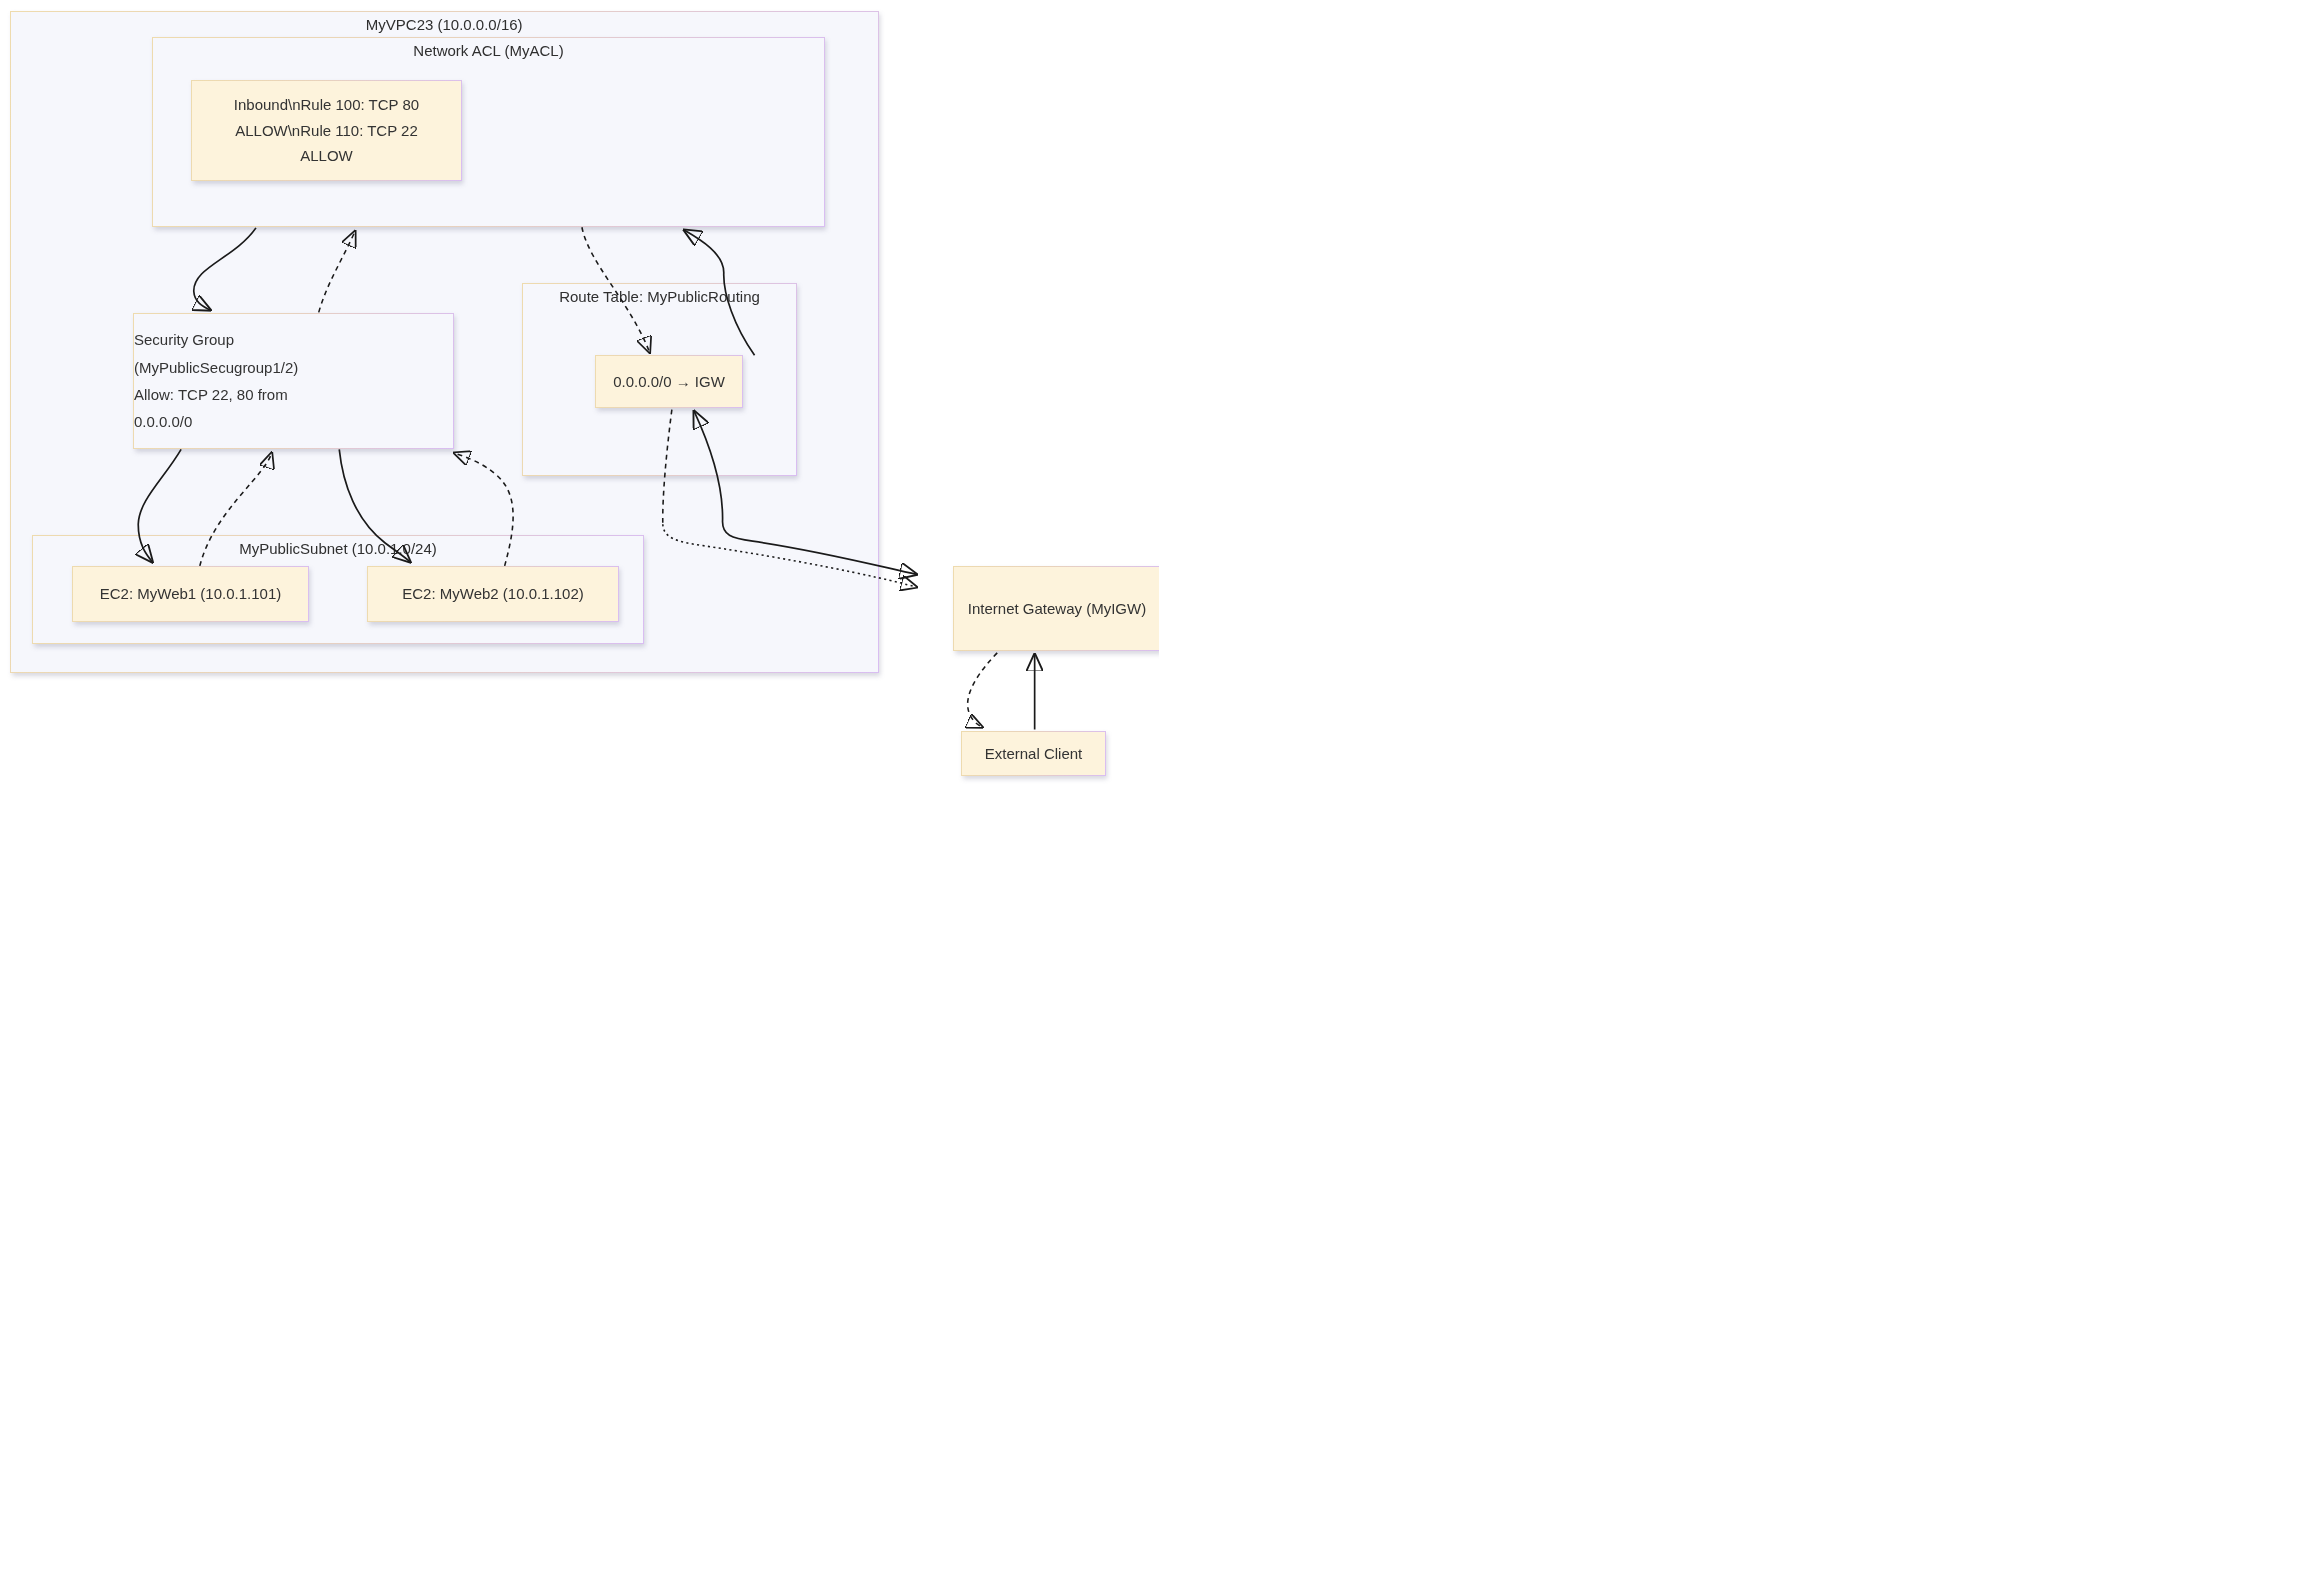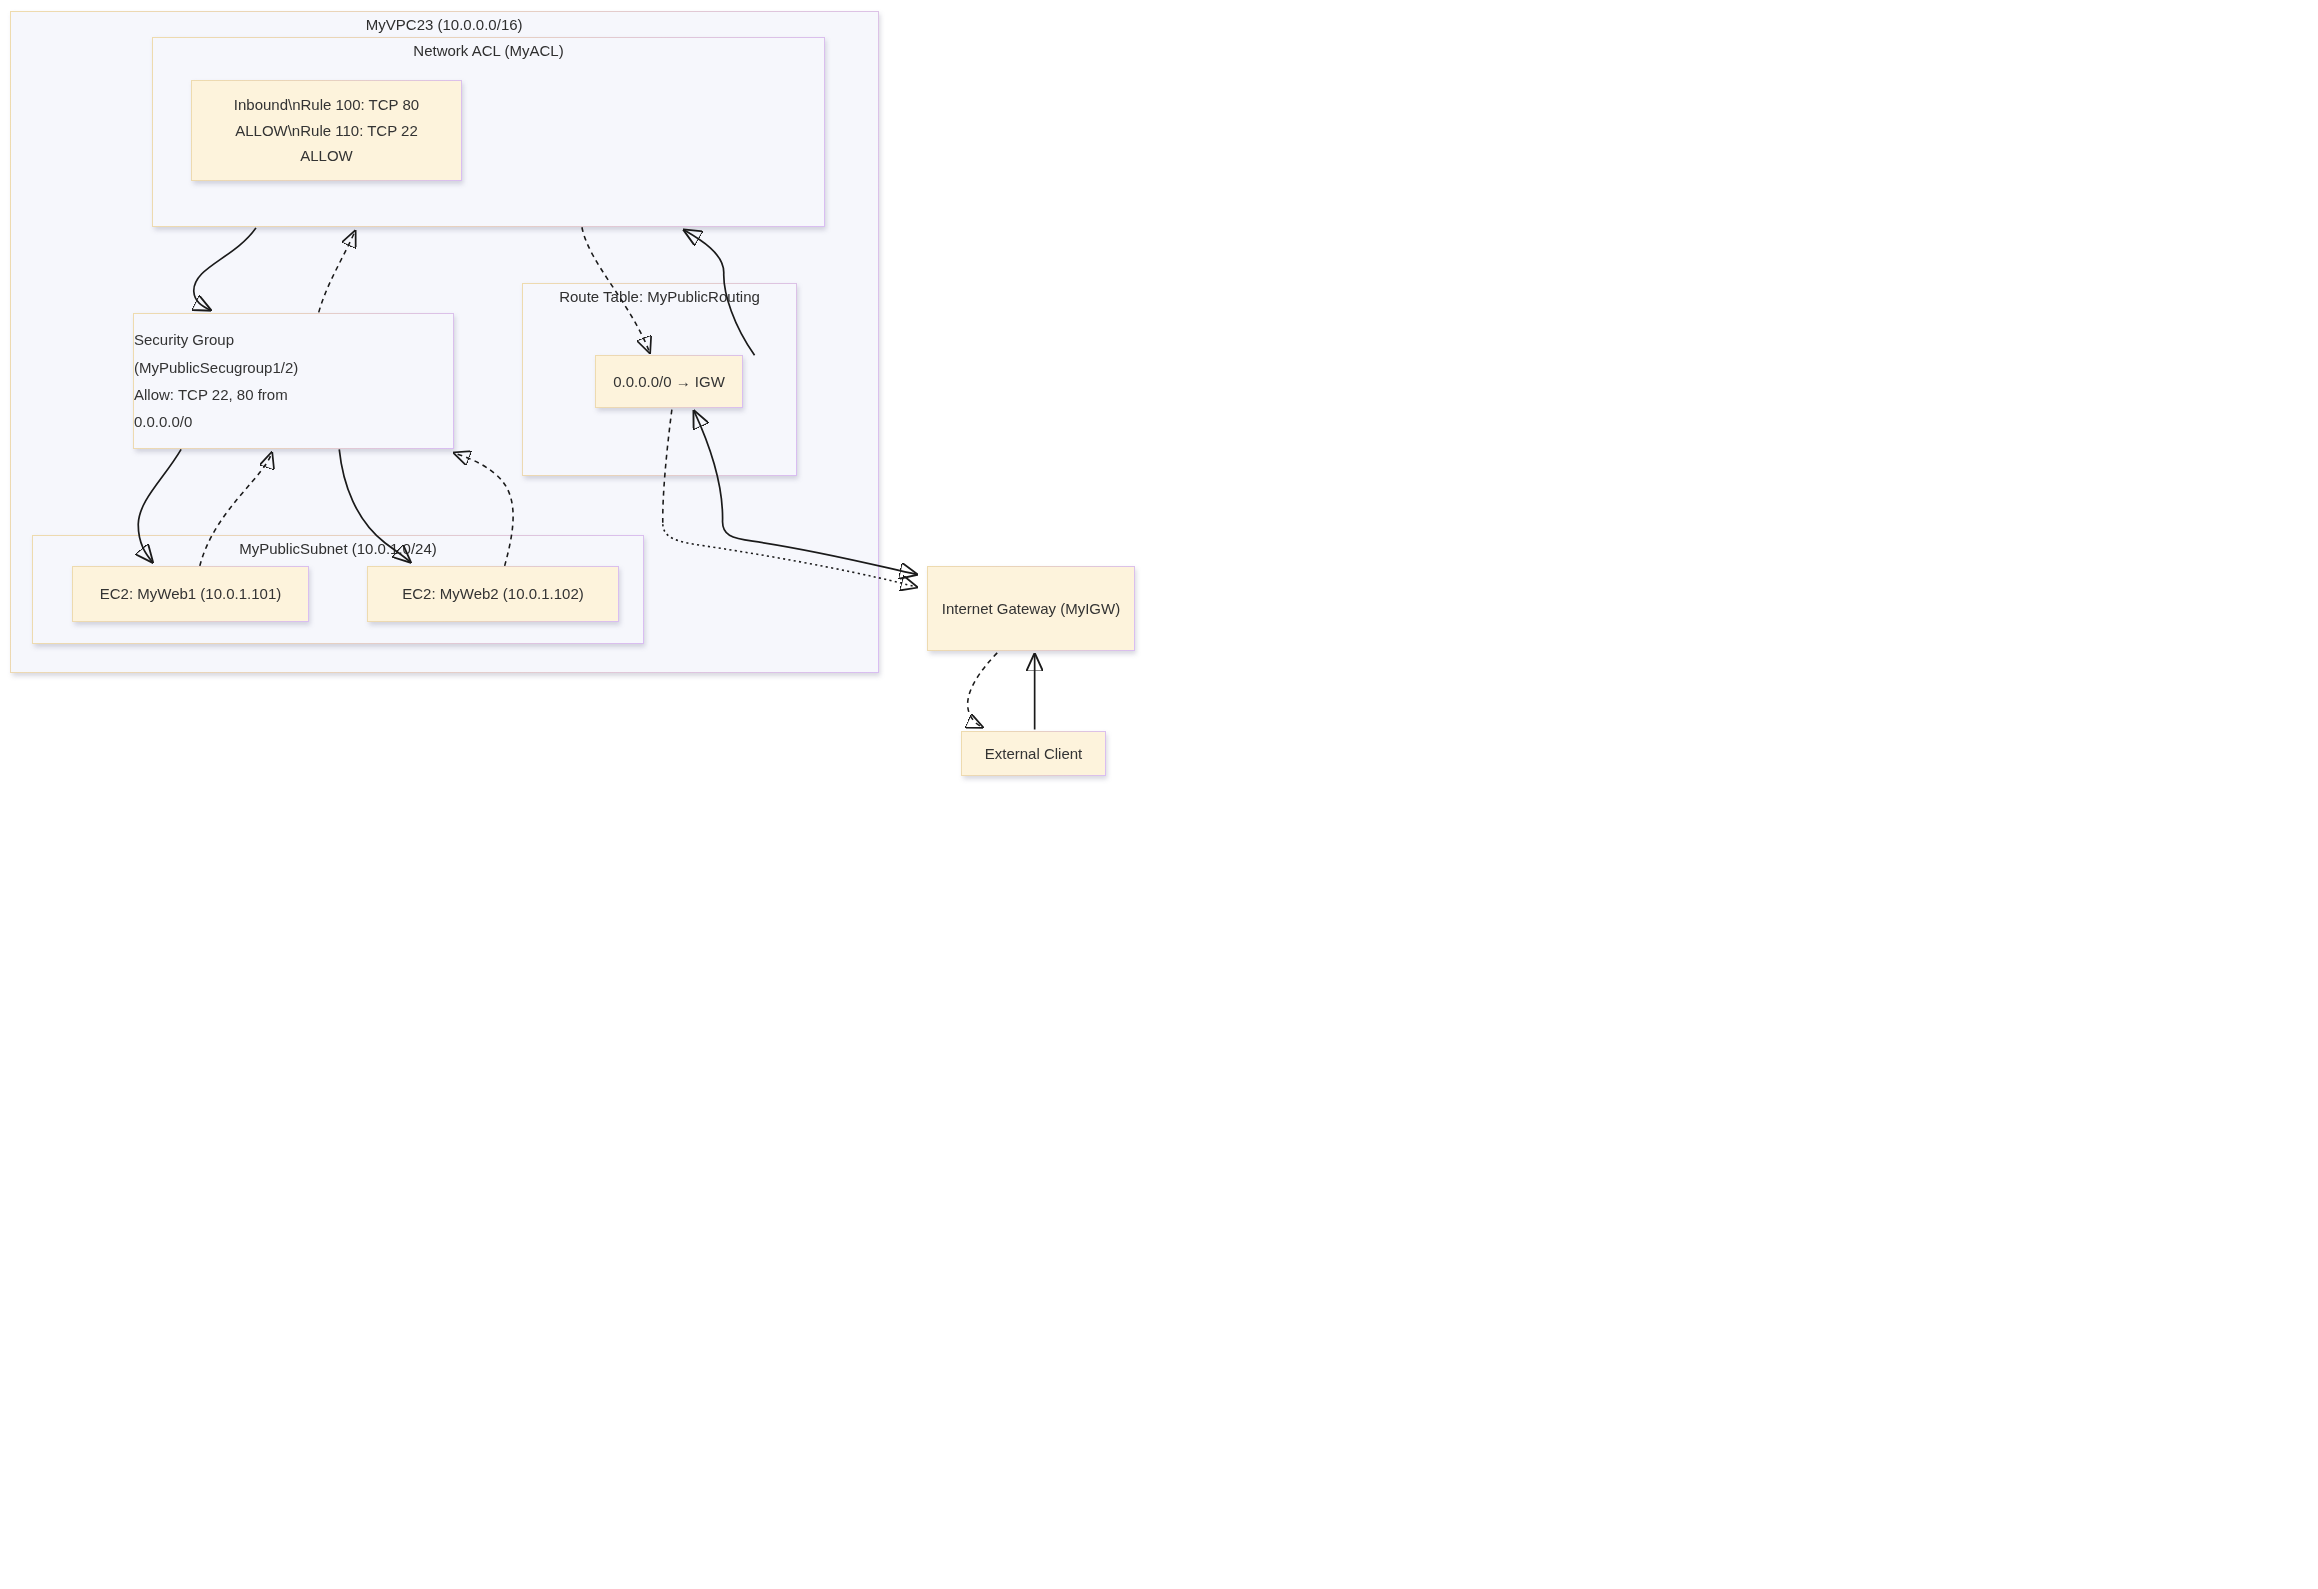--- a/index.html
+++ b/index.html
@@ -64,21 +64,21 @@
   </div>
 
   <div class="box node" style="left:72px;top:566px;width:237px;height:56px;">
     <div>EC2: MyWeb1 (10.0.1.101)</div>
   </div>
 
   <div class="box node" style="left:367px;top:566px;width:252px;height:56px;">
     <div>EC2: MyWeb2 (10.0.1.102)</div>
   </div>
 
-  <div class="box node" style="left:927px;top:566px;width:208px;height:85px;">
+  <div class="box node" style="left:953px;top:566px;width:208px;height:85px;">
     <div>Internet Gateway (MyIGW)</div>
   </div>
 
   <div class="box node" style="left:961px;top:731px;width:145px;height:45px;">
     <div>External Client</div>
   </div>
 
   <svg class="edges" viewBox="0 0 1920 1316">
     <defs>
       <marker id="arrow" viewBox="0 0 10 9" refX="9" refY="4.5" markerWidth="11" markerHeight="10" orient="auto-start-reverse">

